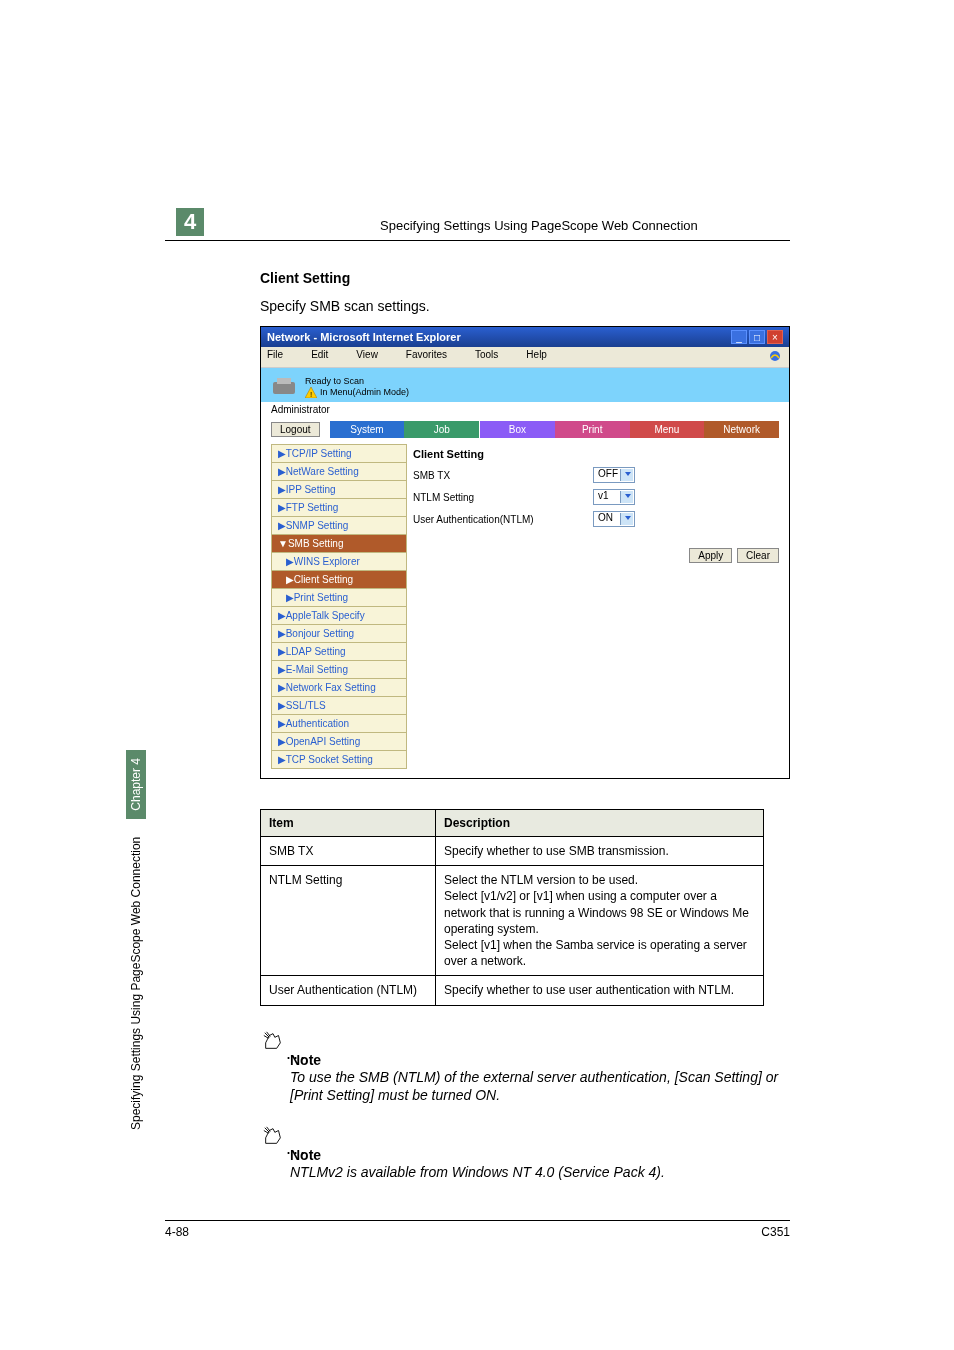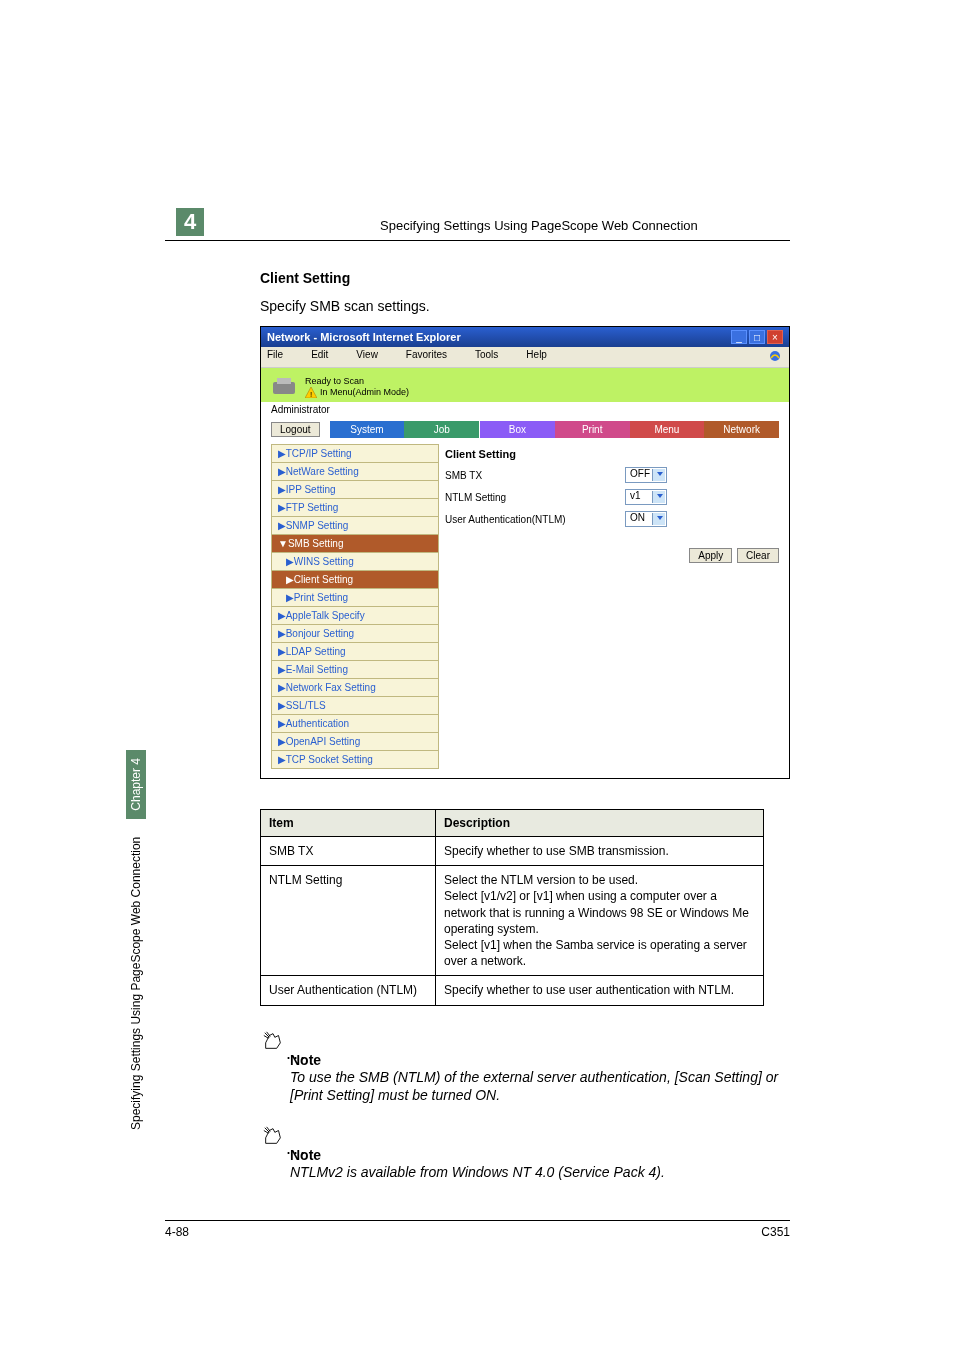--- a/index.html
+++ b/index.html
@@ -68,21 +68,21 @@
     align-items: center;
     justify-content: space-between;
   }
   .ss-titlebar-text { font-weight: bold; font-size: 11px; }
   .ss-winbtns { display: flex; gap: 2px; }
   .ss-winbtn { width: 16px; height: 14px; background: #3a70e0; border: 1px solid #5a90ff; color: #fff; font-size: 10px; display: flex; align-items: center; justify-content: center; }
   .ss-winbtn.close { background: #d04030; border-color: #e06050; }
   .ss-menubar { background: #ece9d8; padding: 2px 6px; display: flex; gap: 28px; color: #000; }
   .ss-menubar span { font-size: 10px; }
   .ss-topbar {
-    background: #bef264;
+    background: #7dd3fc;
     padding: 8px 10px 4px 10px;
     display: flex;
     align-items: center;
     gap: 8px;
   }
   .ss-status-text { font-size: 9px; line-height: 1.2; }
   .ss-admin { padding: 2px 10px 6px 10px; font-size: 10px; }
   .ss-tabrow { display: flex; padding: 0 10px 6px 10px; gap: 0; align-items: center; }
   .ss-logout {
     background: #ece9d8;
@@ -99,21 +99,21 @@
     font-size: 10px;
   }
   .ss-tab.system { background: #2a6fd0; }
   .ss-tab.job { background: #3a9a6a; border-right: 1px solid #fff;}
   .ss-tab.box { background: #8b5cf6; }
   .ss-tab.print { background: #d04a8a; }
   .ss-tab.scan { background: #d04a4a; }
   .ss-tab.network { background: #b05a2a; }
   .ss-body { display: flex; padding: 0 10px 10px 10px; gap: 6px; }
   .ss-side {
-    width: 168px;
+    width: 136px;
   }
   .ss-side-item {
     background: #f8f4d8;
     border: 1px solid #c0b880;
     padding: 3px 6px;
     font-size: 10px;
     color: #2a5fd0;
     margin-bottom: -1px;
   }
   .ss-side-item.active { background: #b05a2a; color: #fff; }
@@ -283,21 +283,21 @@
       <div class="ss-tab network">Network</div>
     </div>
     <div class="ss-body">
       <div class="ss-side">
         <div class="ss-side-item">▶<span>TCP/IP Setting</span></div>
         <div class="ss-side-item">▶<span>NetWare Setting</span></div>
         <div class="ss-side-item">▶<span>IPP Setting</span></div>
         <div class="ss-side-item">▶<span>FTP Setting</span></div>
         <div class="ss-side-item">▶<span>SNMP Setting</span></div>
         <div class="ss-side-item active">▼<span>SMB Setting</span></div>
-        <div class="ss-side-item sub">▶<span>WINS Setting</span></div>
+        <div class="ss-side-item sub">▶<span>WINS Explorer</span></div>
         <div class="ss-side-item sub active">▶<span>Client Setting</span></div>
         <div class="ss-side-item sub">▶<span>Print Setting</span></div>
         <div class="ss-side-item">▶<span>AppleTalk Specify</span></div>
         <div class="ss-side-item">▶<span>Bonjour Setting</span></div>
         <div class="ss-side-item">▶<span>LDAP Setting</span></div>
         <div class="ss-side-item">▶<span>E-Mail Setting</span></div>
         <div class="ss-side-item">▶<span>Network Fax Setting</span></div>
         <div class="ss-side-item">▶<span>SSL/TLS</span></div>
         <div class="ss-side-item">▶<span>Authentication</span></div>
         <div class="ss-side-item">▶<span>OpenAPI Setting</span></div>

